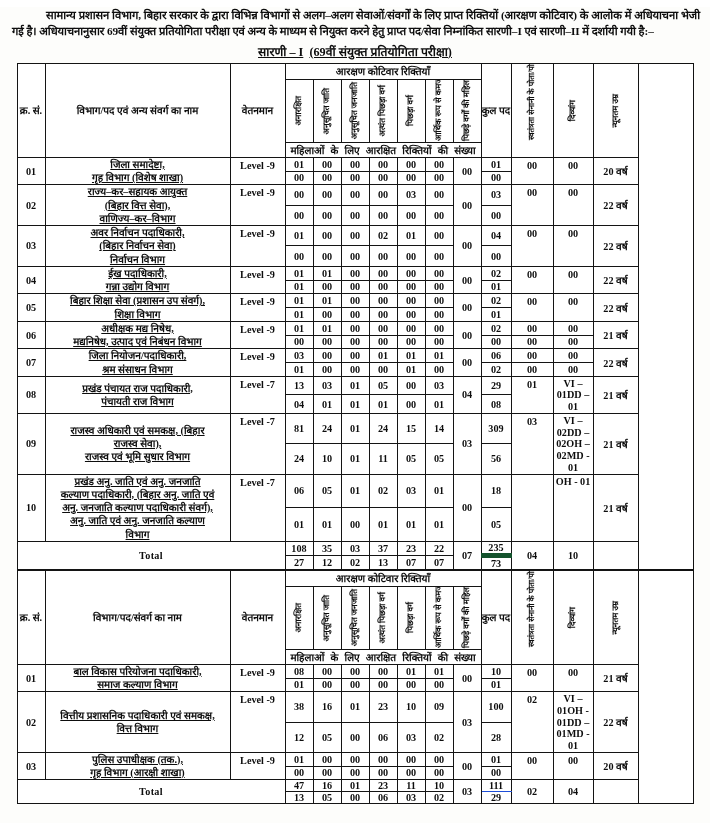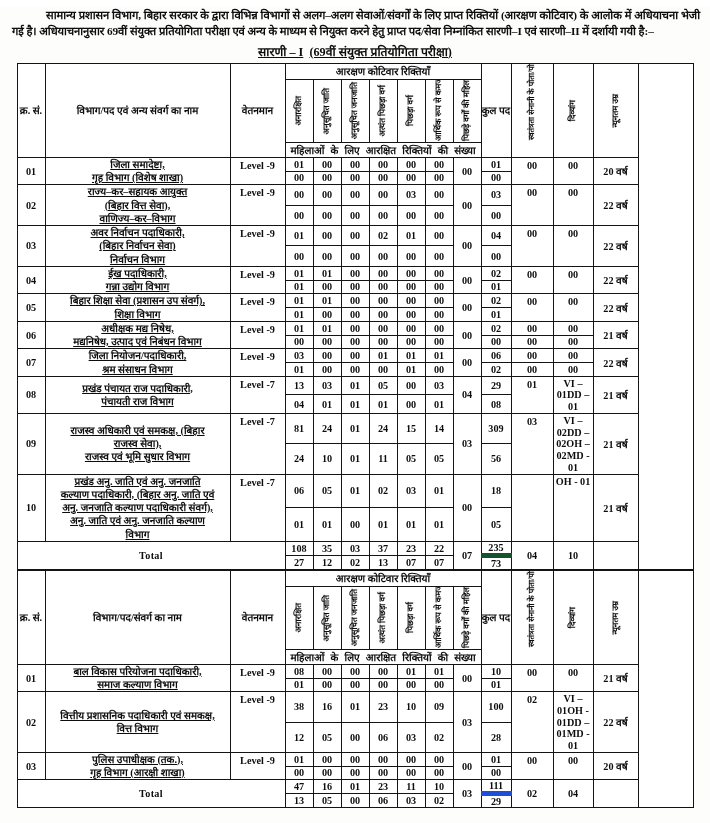--- a/index.html
+++ b/index.html
@@ -666,21 +666,21 @@
         </tr>
         <tr>
           <td class="total-label" colspan="3" rowspan="2">Total</td>
           <td class="num b">47</td>
           <td class="num b">16</td>
           <td class="num b">01</td>
           <td class="num b">23</td>
           <td class="num b">11</td>
           <td class="num b">10</td>
           <td class="num b" rowspan="2">03</td>
-          <td class="totnum" style="border-bottom:5px solid #1d4ed8">111</td>
+          <td class="totnum" style="border-bottom:1px solid #1d4ed8">111</td>
           <td class="totnum" rowspan="2">02</td>
           <td class="totnum" rowspan="2">04</td>
           <td class="age" rowspan="2"></td>
         </tr>
         <tr>
           <td class="num b">13</td>
           <td class="num b">05</td>
           <td class="num b">00</td>
           <td class="num b">06</td>
           <td class="num b">03</td>

